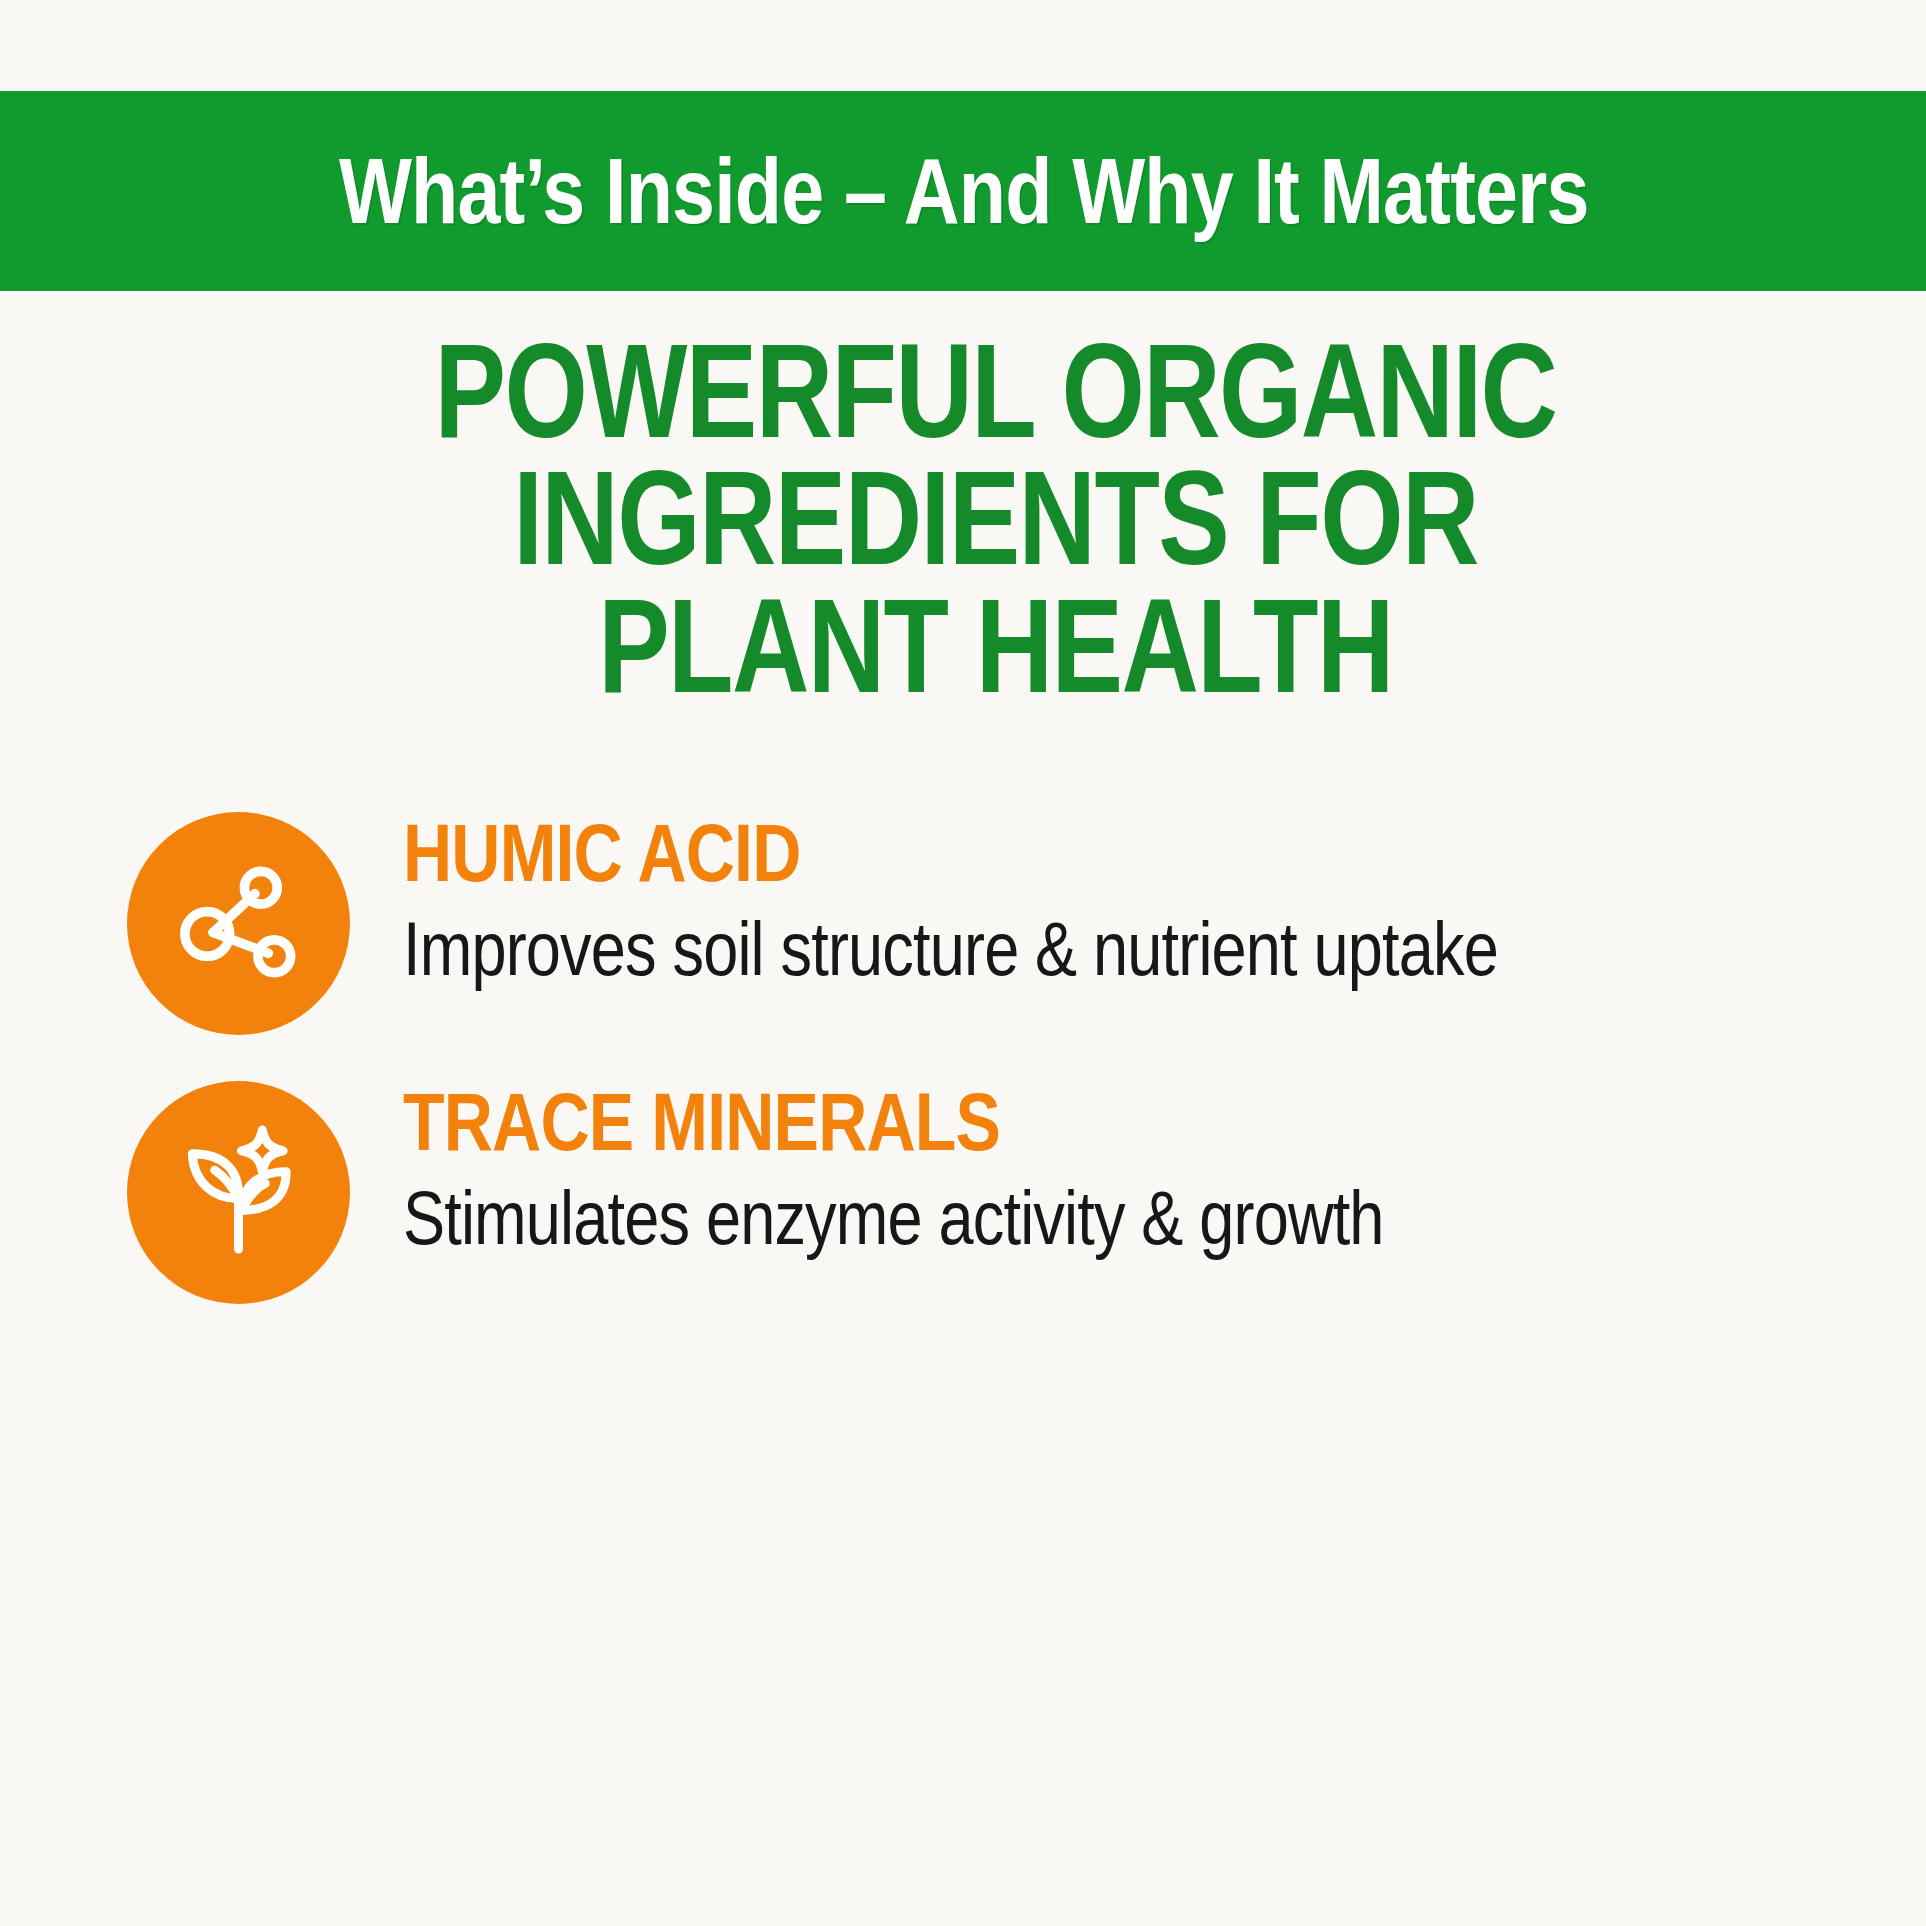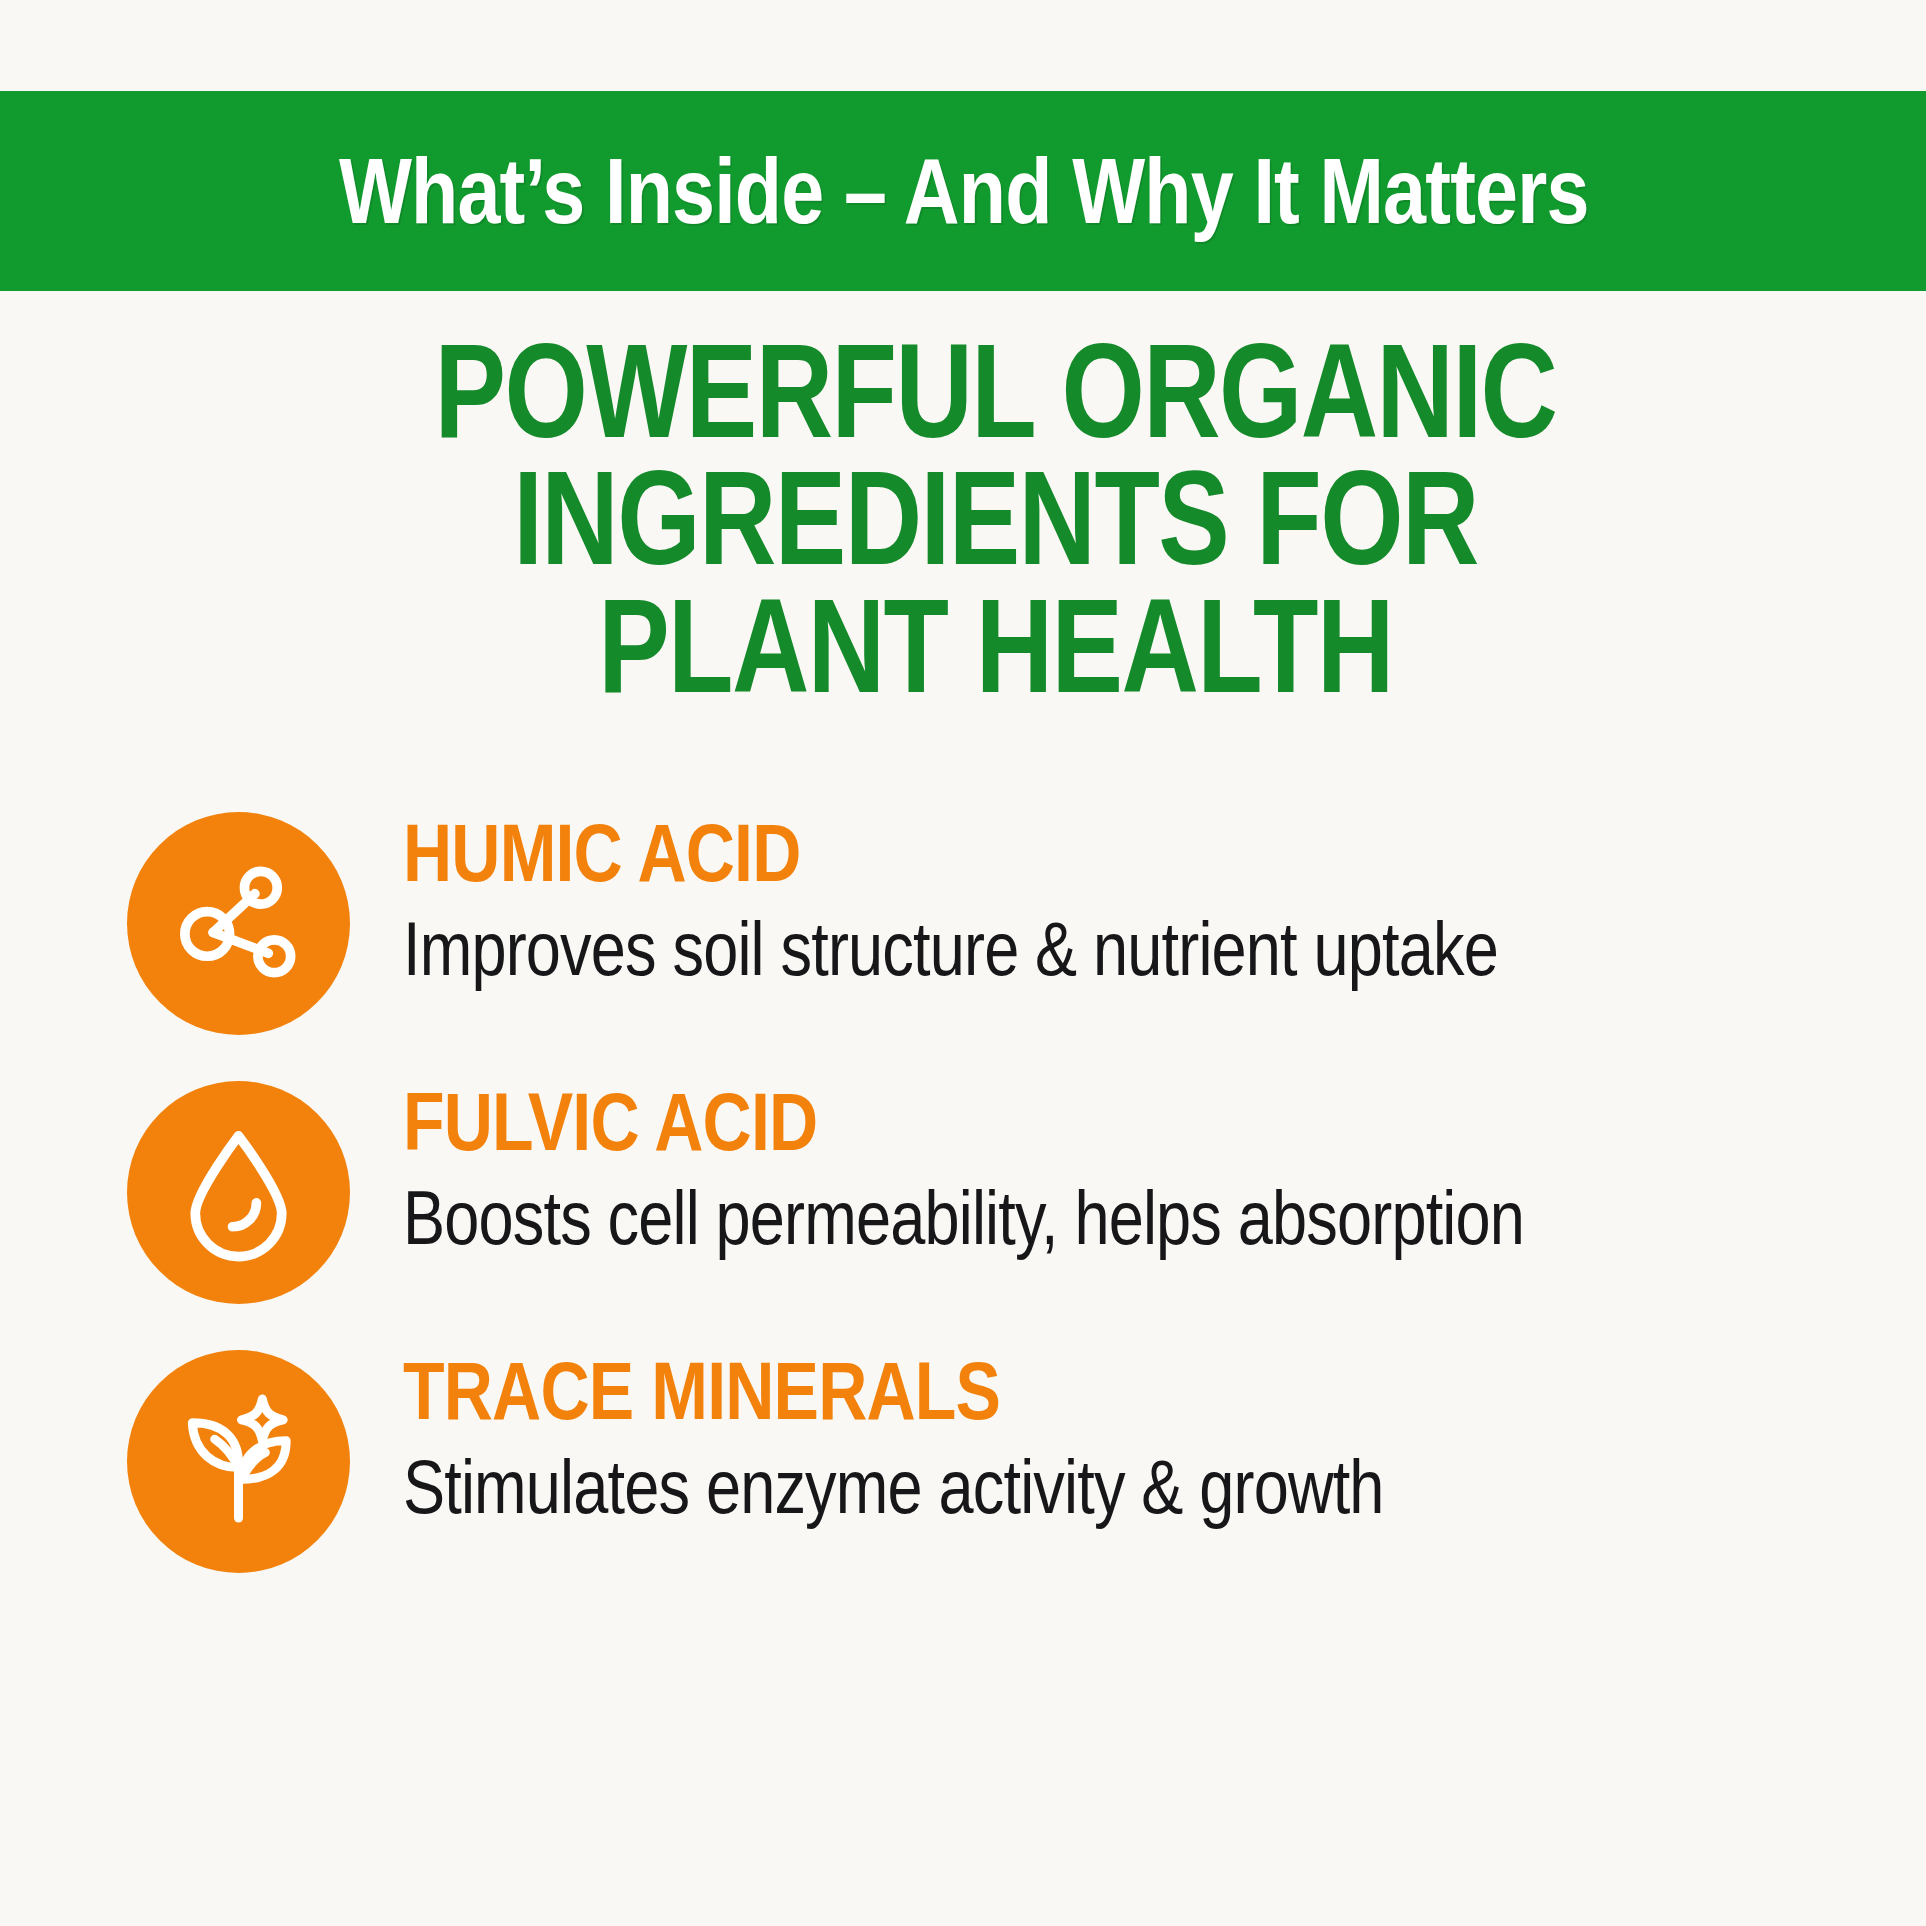--- a/index.html
+++ b/index.html
@@ -147,34 +147,20 @@
             <circle cx="74" cy="72" r="11"></circle>
           </svg>
         </span>
       </div>
       <div class="feature-text">
         <span class="feature-title">HUMIC ACID</span>
         <span class="feature-desc">Improves soil structure &amp; nutrient uptake</span>
       </div>
     </div>
 
-    <div class="feature-row">
-      <div class="icon-badge">
-        <span>
-          <svg width="149" height="149" viewBox="0 0 100 100" fill="none" stroke="#ffffff" stroke-width="6.5" stroke-linecap="round" stroke-linejoin="round">
-            <path d="M50 12 C50 12 21 50 21 64 A29 29 0 0 0 79 64 C79 50 50 12 50 12 Z"></path>
-            <path d="M62 57 A16 16 0 0 1 46 73"></path>
-          </svg>
-        </span>
-      </div>
-      <div class="feature-text">
-        <span class="feature-title">FULVIC ACID</span>
-        <span class="feature-desc">Boosts cell permeability, helps absorption</span>
-      </div>
-    </div>
 
 
     <div class="feature-row">
       <div class="icon-badge">
         <span>
           <svg width="149" height="149" viewBox="0 0 100 100" fill="none" stroke="#ffffff" stroke-width="6" stroke-linecap="round" stroke-linejoin="round">
             <path d="M66 8 C68 17 71 20 80 22 C71 24 68 27 66 36 C64 27 61 24 52 22 C61 20 64 17 66 8 Z"></path>
             <path d="M50 54 C34 54 20 44 19 24 C39 24 51 34 50 54 Z"></path>
             <path d="M34 35 C40 39 46 46 50 54"></path>
             <path d="M52 62 C52 46 64 36 82 36 C82 54 70 62 52 62 Z"></path>

